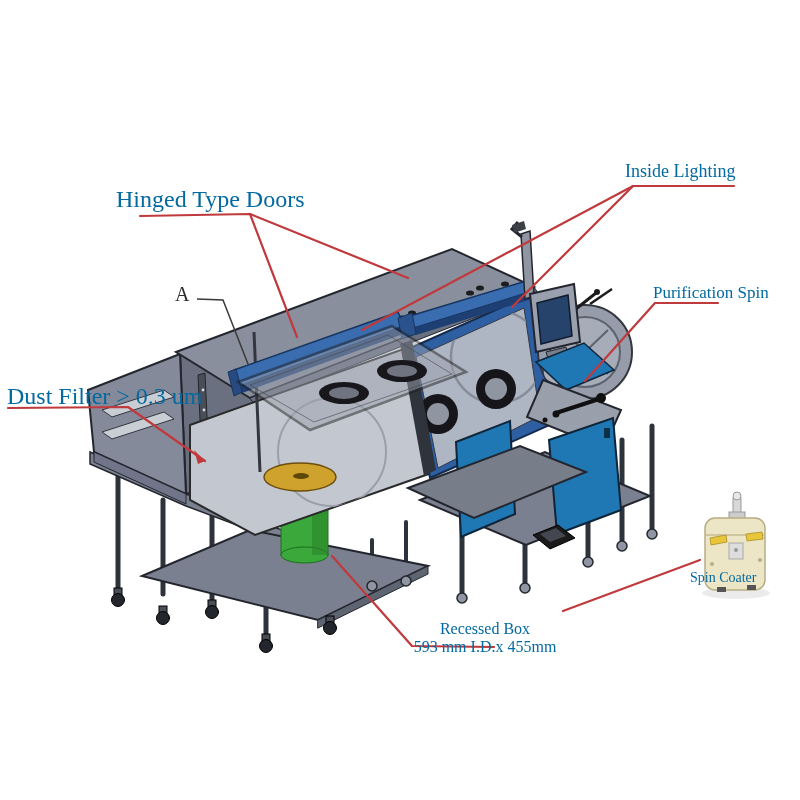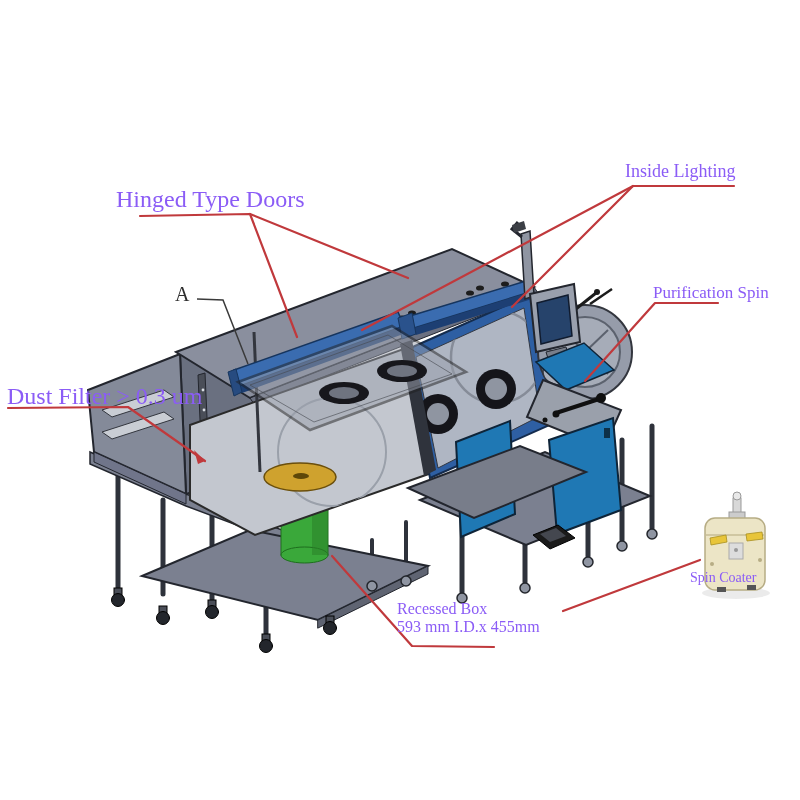--- a/index.html
+++ b/index.html
@@ -1,20 +1,20 @@
 <!DOCTYPE html>
 <html><head>
 <meta charset="utf-8">
 <style>
   html,body{margin:0;padding:0;background:#ffffff;}
   .stage{position:relative;width:800px;height:800px;background:#ffffff;overflow:hidden;
          font-family:"Liberation Serif", serif;}
   .stage svg{position:absolute;left:0;top:0;}
-  .ann{position:absolute;color:#8b5cf6;white-space:nowrap;line-height:1.1;font-family:Liberation Serif, serif;}
-  .ann-center{white-space:normal;text-align:left;}
+  .ann{position:absolute;color:#0369a1;white-space:nowrap;line-height:1.1;font-family:Liberation Serif, serif;}
+  .ann-center{white-space:normal;text-align:center;margin-top:20px;}
   .detail-a{position:absolute;color:#2e2e2e;}
 </style>
 </head>
 <body>
 
 <div class="stage">
 
 <svg width="800" height="800" viewBox="0 0 800 800">
   <defs>
     <clipPath id="bay1clip">

